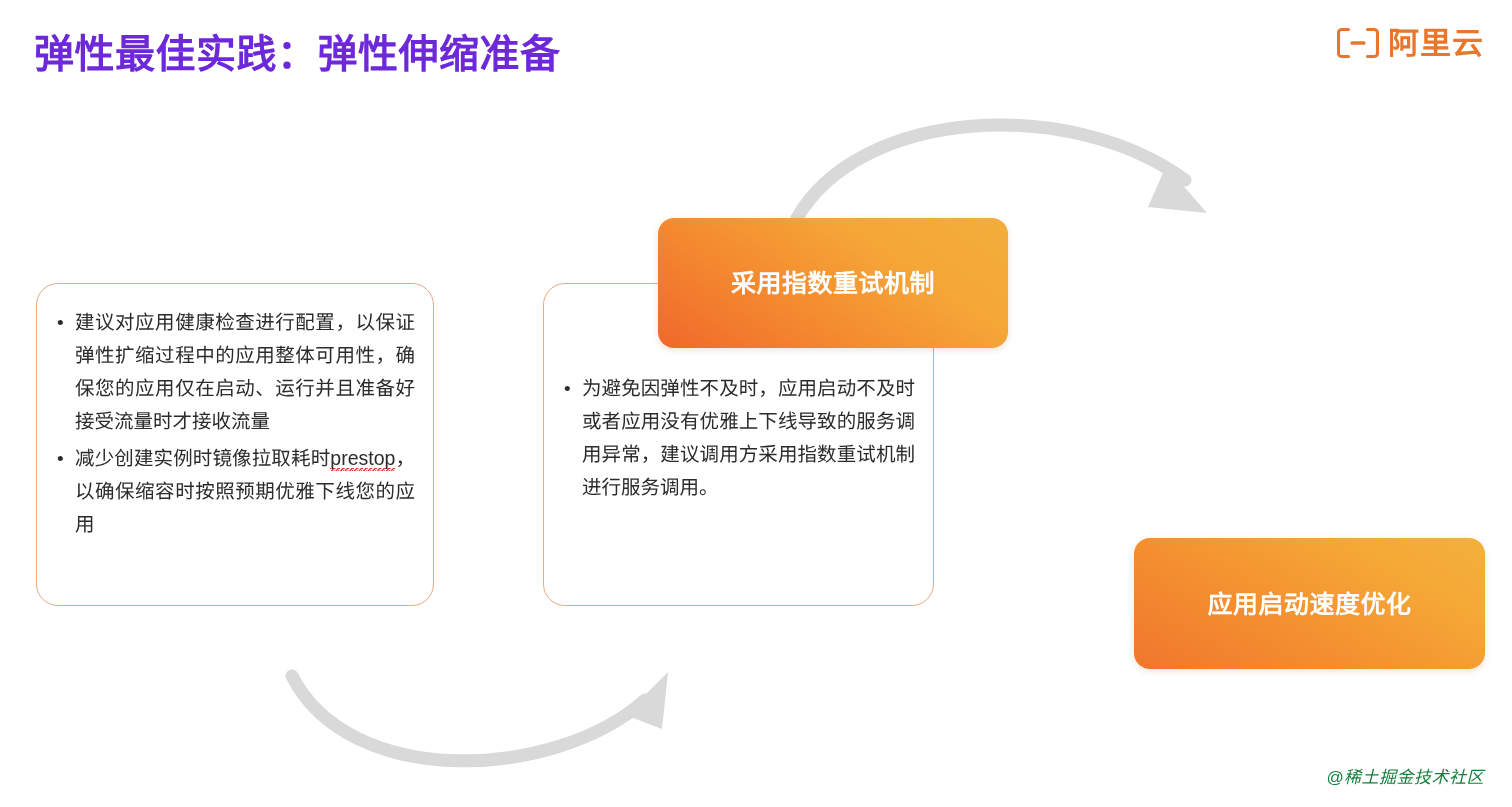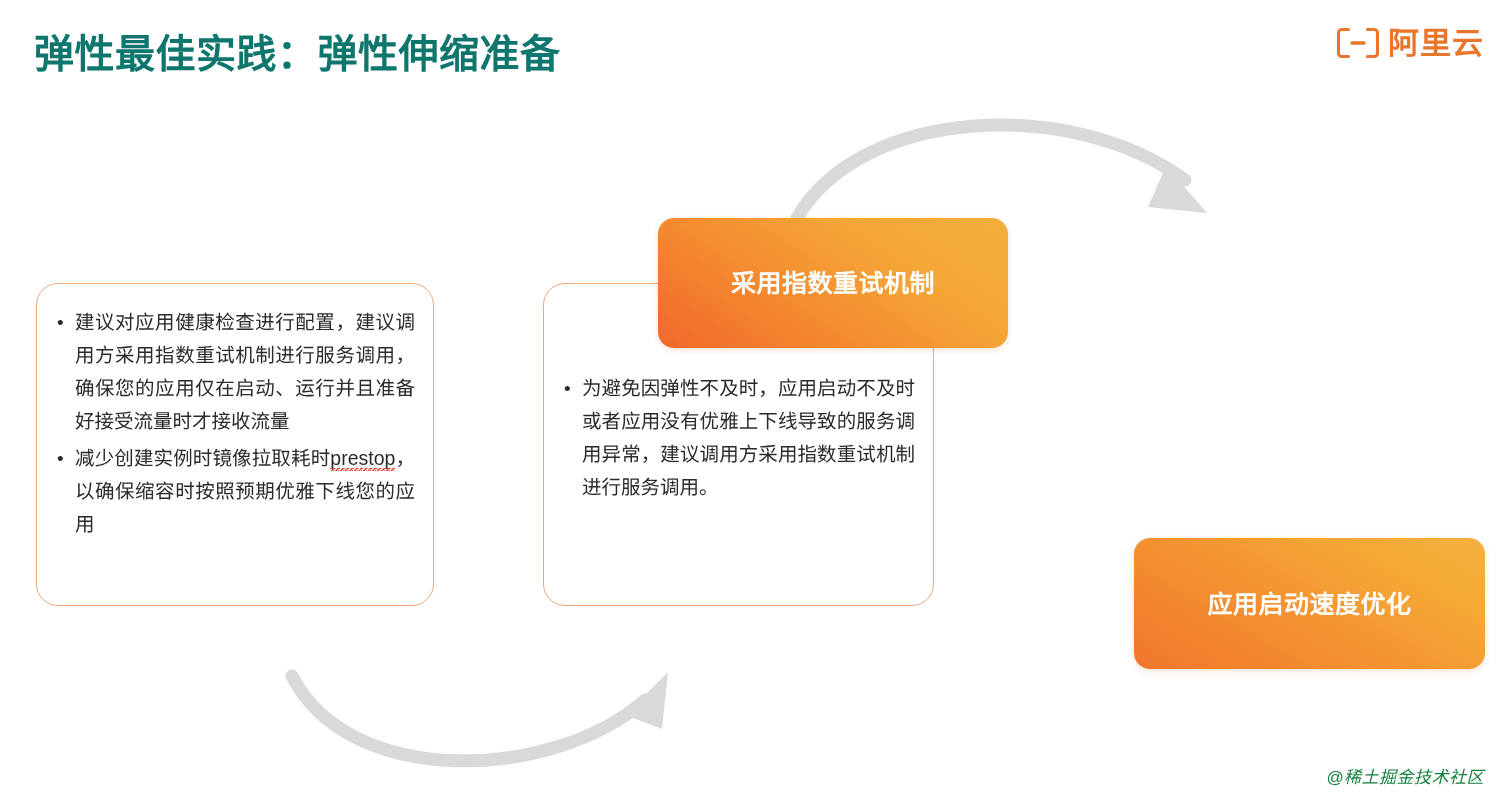--- a/index.html
+++ b/index.html
@@ -20,21 +20,21 @@
     overflow: hidden;
   }
 
   
   .slide-title {
     position: absolute;
     left: 34px;
     top: 22px;
     font-size: 40px;
     font-weight: bold;
-    color: #0f766e;
+    color: #6d28d9;
     letter-spacing: 0.5px;
     white-space: nowrap;
   }
 
   .brand-logo {
     position: absolute;
     right: 28px;
     top: 27px;
     display: flex;
     align-items: center;
@@ -176,21 +176,21 @@
 
     <g>
       <path d="M292 676 C 350 790, 555 780, 645 700" fill="none" stroke="#D9D9D9" stroke-width="13" stroke-linecap="round"></path>
       <path d="M625 715 L668 672 L662 729 Z" fill="#D9D9D9"></path>
     </g>
   </svg>
 
   <div class="text-card card-1">
     <ul class="bullet-list">
       <li class="bullet-item">
-        <span>建议对应用健康检查进行配置，建议调用方采用指数重试机制进行服务调用，确保您的应用仅在启动、运行并且准备好接受流量时才接收流量</span>
+        <span>建议对应用健康检查进行配置，以保证弹性扩缩过程中的应用整体可用性，确保您的应用仅在启动、运行并且准备好接受流量时才接收流量</span>
       </li>
       <li class="bullet-item">
         <span>减少创建实例时镜像拉取耗时</span><span class="spell">prestop</span><span>，以确保缩容时按照预期优雅下线您的应用</span>
       </li>
     </ul>
   </div>
 
   <div class="text-card card-2">
     <ul class="bullet-list">
       <li class="bullet-item">

